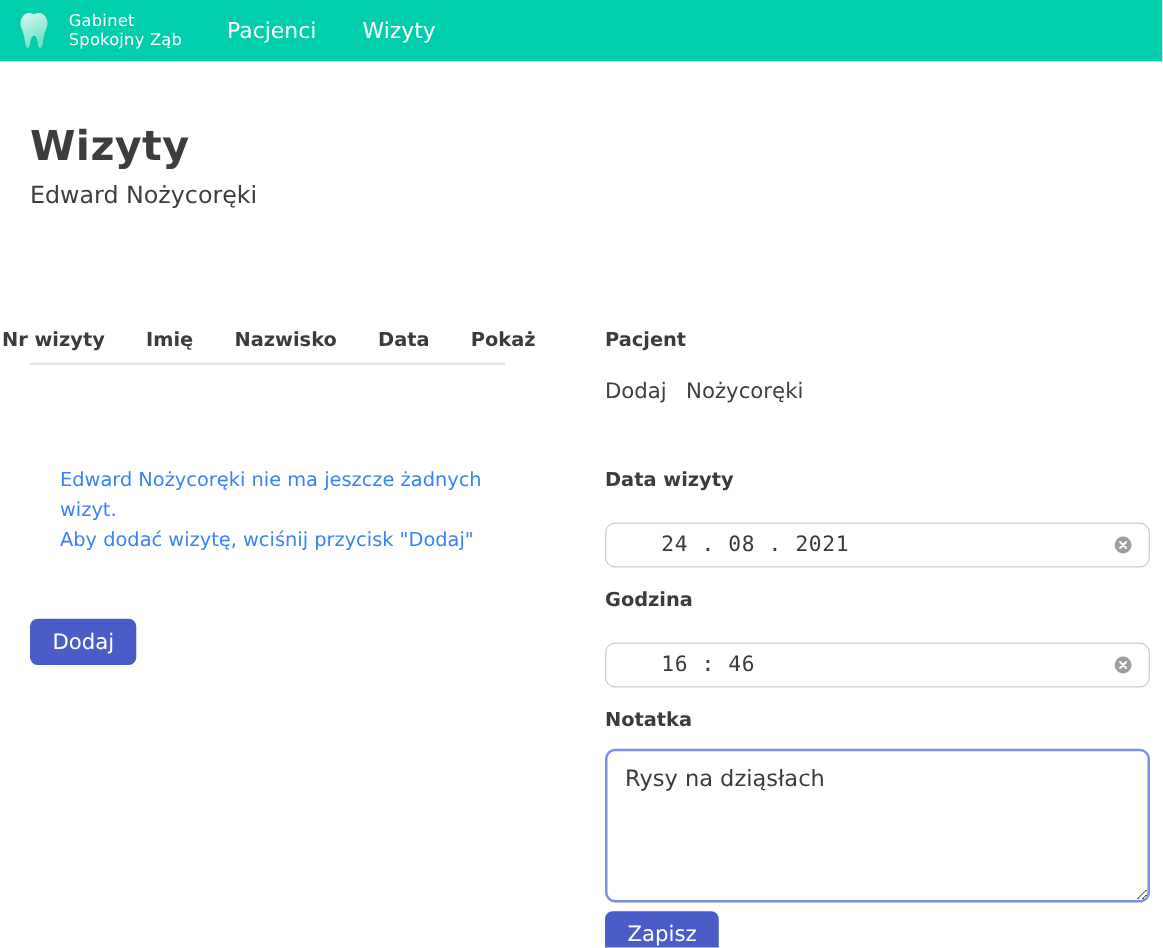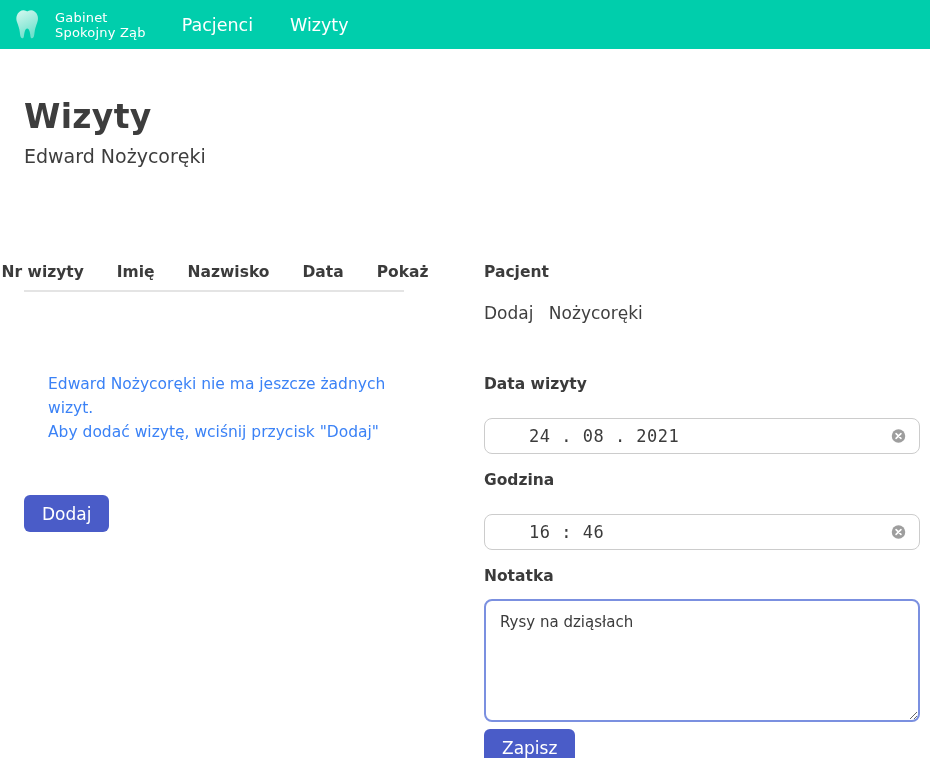--- a/index.html
+++ b/index.html
@@ -141,21 +141,21 @@
 
   .note-area {
     display: block;
     margin-top: 14px;
     width: 436px;
     height: 123px;
     border: 2px solid #7b90e0;
     border-radius: 8px;
     padding: 12px 14px;
     font-family: inherit;
-    font-size: 15px;
+    font-size: 18px;
     color: #3b3b3b;
     resize: vertical;
     outline: none;
     background: #ffffff;
   }
 </style>
 </head>
 <body>
 
 <div class="header">

